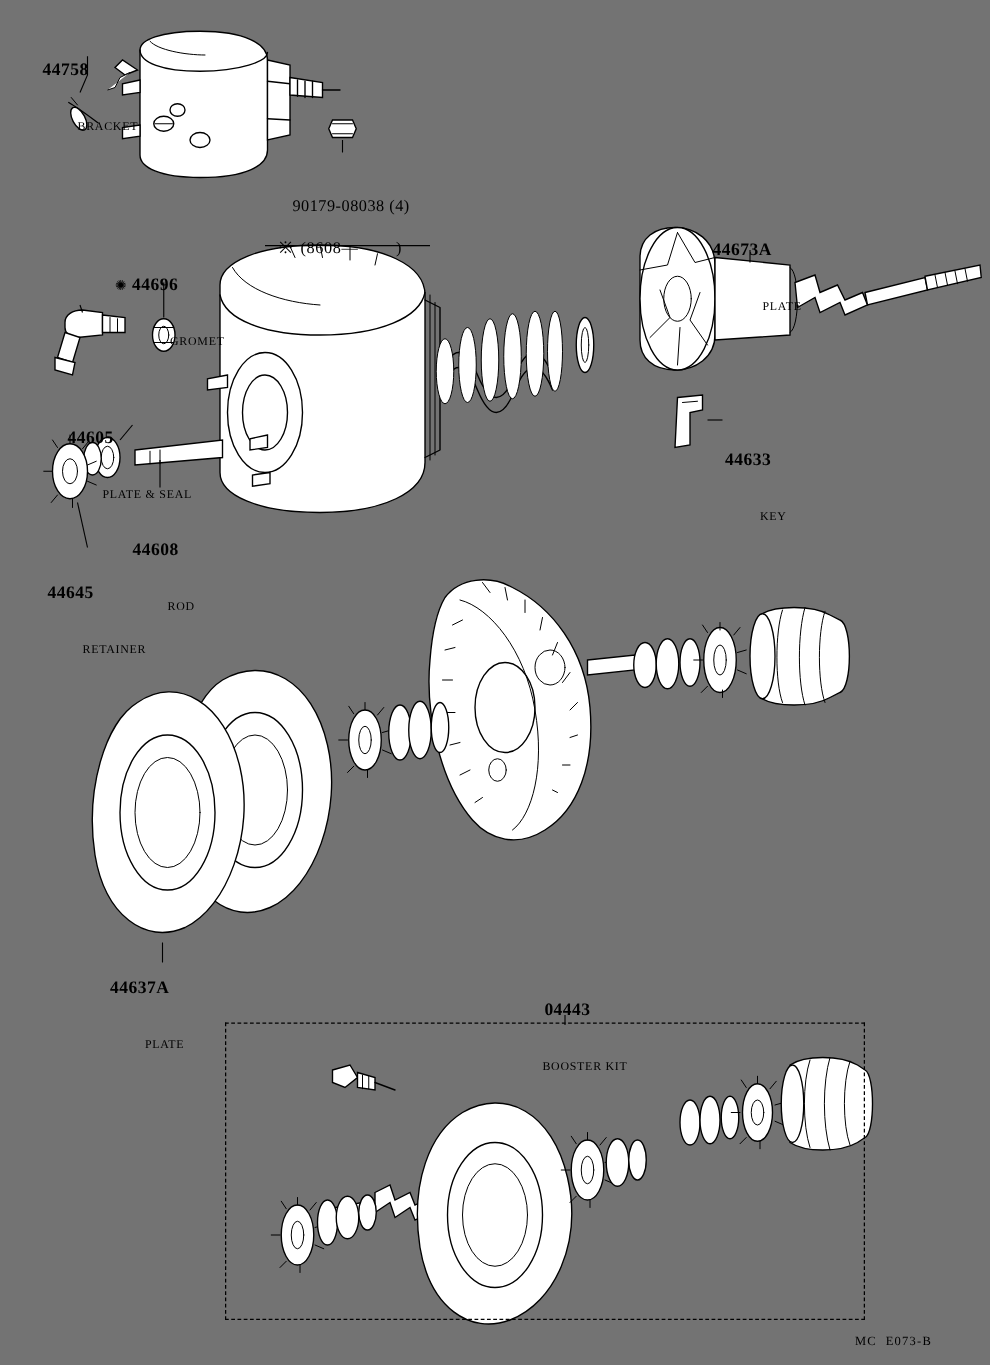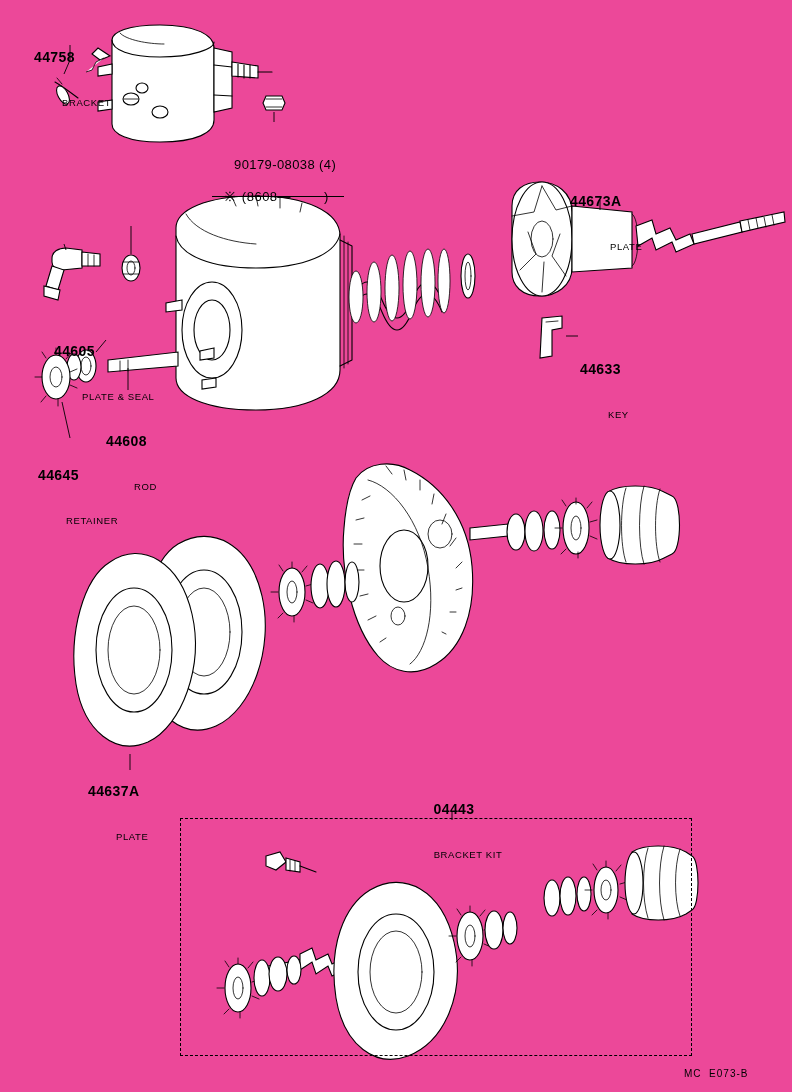--- a/index.html
+++ b/index.html
@@ -4,22 +4,22 @@
 <style>
   html, body {
     margin: 0;
     padding: 0;
     background: #ffffff;
   }
   #page {
     position: relative;
     width: 792px;
     height: 1092px;
-    background: #ec4899;
-    font-family: Liberation Sans, sans-serif;
+    background: #737373;
+    font-family: Liberation Serif, serif;
     color: #000000;
     overflow: hidden;
   }
   .lbl {
     position: absolute;
     line-height: 1.05;
     white-space: pre;
   }
   .lbl .num {
     display: block;
@@ -318,20 +318,24 @@
 
   <div class="lbl plainnum" style="left:234px; top:124px;">
     <span class="num">90179-08038 (4)</span>
   </div>
 
   <div class="note-title" style="left:208px; top:172px;">
     <span>※</span><span style="margin-left:6px;">(8608—        )</span>
   </div>
   <div class="note-underline" style="left:212px; top:196px; width:132px;"></div>
 
+  <div class="lbl" style="left:92px; top:188px;">
+    <span class="num"><span class="star">✺</span> <span>44696</span></span>
+    <span class="sub" style="margin-left:16px;">GROMET</span>
+  </div>
 
 
   <div class="lbl" style="left:54px; top:310px;">
     <span class="num">44605</span>
     <span class="sub">PLATE &amp; SEAL</span>
   </div>
 
   <div class="lbl" style="left:106px; top:400px;">
     <span class="num">44608</span>
     <span class="sub">ROD</span>
@@ -352,18 +356,18 @@
     <span class="sub">KEY</span>
   </div>
 
   <div class="lbl" style="left:88px; top:750px;">
     <span class="num">44637A</span>
     <span class="sub">PLATE</span>
   </div>
 
   <div class="lbl center" style="left:384px; top:768px; width:140px;">
     <span class="num">04443</span>
-    <span class="sub">BRACKET KIT</span>
+    <span class="sub">BOOSTER KIT</span>
   </div>
 
   <div class="footer" style="left:684px; top:1068px;">MC  E073-B</div>
 
 </div>
 
 </body></html>

